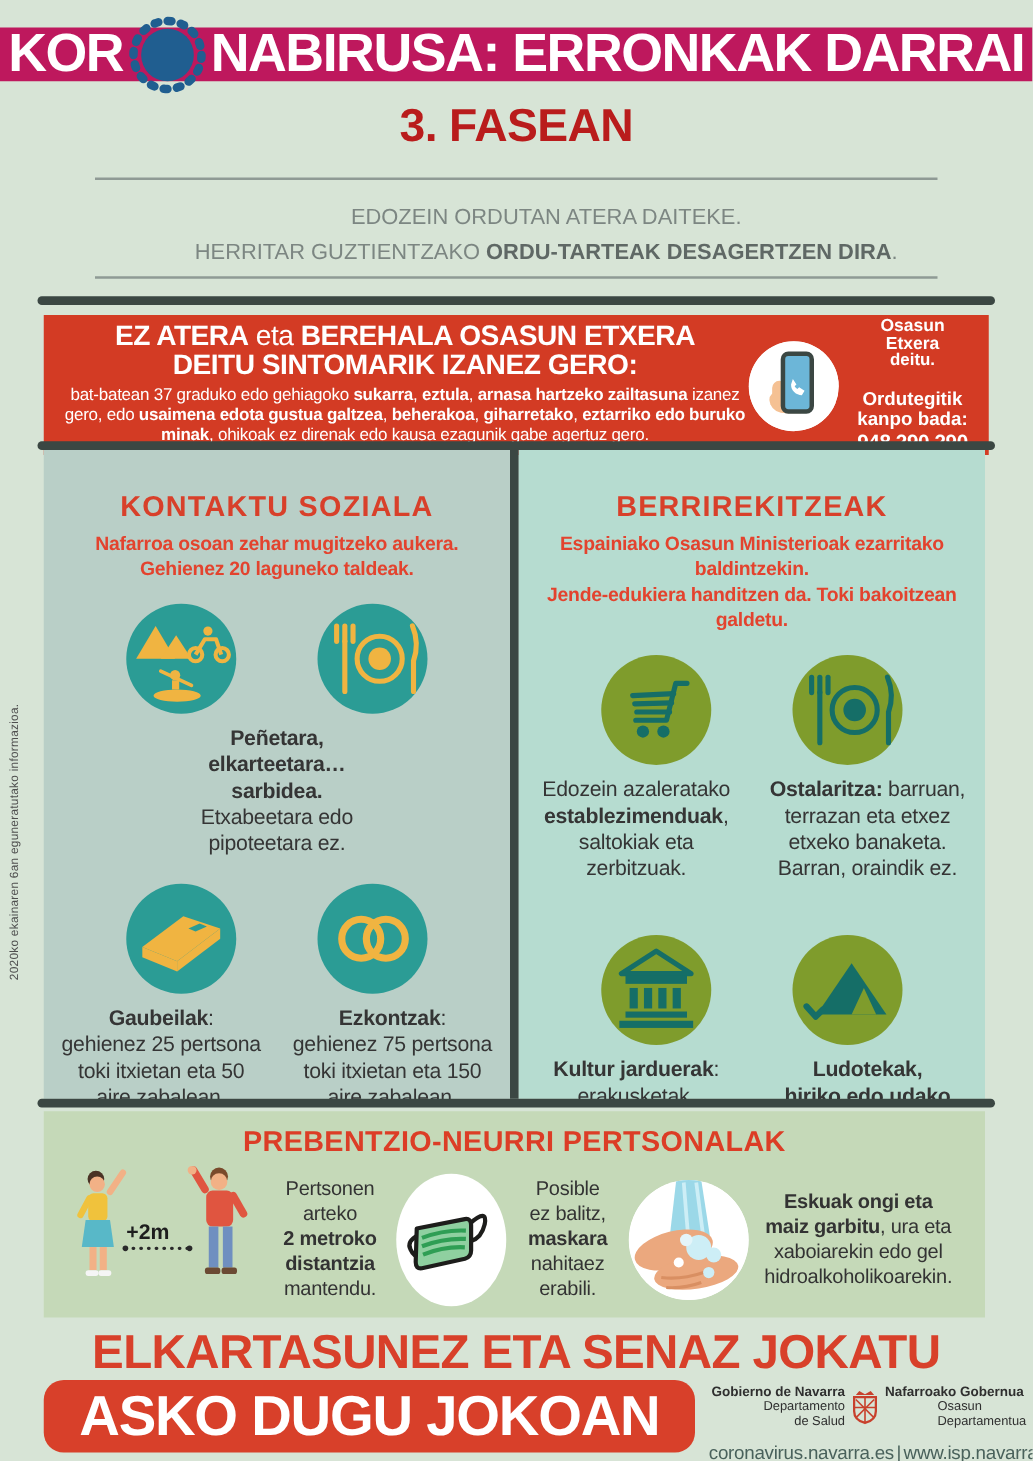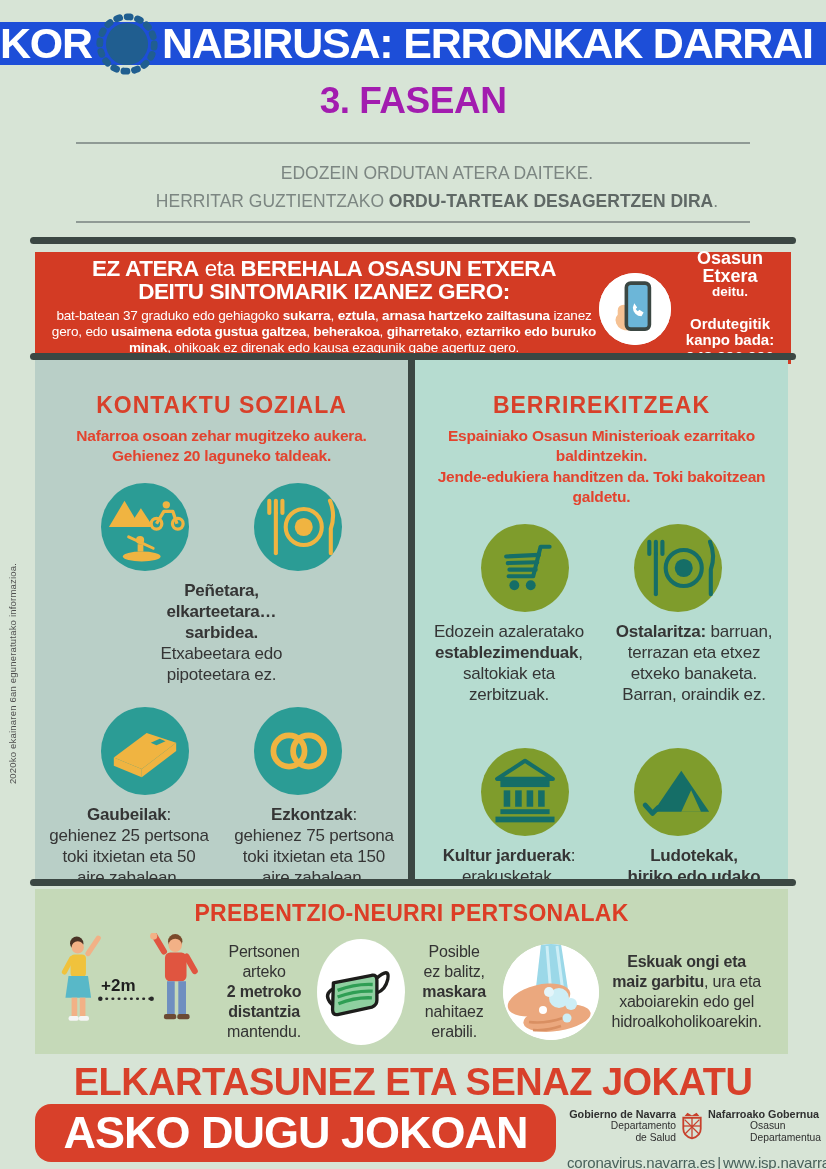--- a/index.html
+++ b/index.html
@@ -5,26 +5,26 @@
   html,body{margin:0;padding:0;}
   body{width:826px;height:1169px;position:relative;overflow:hidden;
        background:#d7e4d6;font-family:"Liberation Sans",sans-serif;}
   b{font-weight:bold;}
 
   
   .side-note{position:absolute;left:-148px;top:668px;width:320px;text-align:center;
     transform:rotate(-90deg);font-size:9.5px;color:#4e4e4e;letter-spacing:0.2px;}
 
   
-  .top-band{position:absolute;top:22px;left:0;width:826px;height:43px;background:#1d4ed8;
-    display:flex;align-items:center;justify-content:flex-start;overflow:visible;white-space:nowrap;}
+  .top-band{position:absolute;top:22px;left:0;width:826px;height:43px;background:#be185d;
+    display:flex;align-items:center;justify-content:center;overflow:visible;white-space:nowrap;}
   .band-text{color:#fff;font-weight:bold;font-size:43px;letter-spacing:-1.2px;line-height:1;}
   .virus{width:68px;height:68px;flex:0 0 auto;margin:0 1px;}
 
-  .phase{position:absolute;top:80px;width:100%;text-align:center;color:#a21caf;
+  .phase{position:absolute;top:80px;width:100%;text-align:center;color:#b91c1c;
     font-weight:bold;font-size:37px;letter-spacing:-0.5px;}
 
   .rule{position:absolute;left:76px;width:674px;height:2px;background:#8f9a95;}
   .rule-1{top:142px;} .rule-2{top:221px;}
   .intro{position:absolute;top:159px;width:100%;text-align:center;font-size:17.5px;
     line-height:1.62;color:#7c8682;padding-left:24px;}
   .intro b{color:#5f6865;}
 
   .bar{position:absolute;left:30px;width:766px;height:7px;border-radius:3.5px;background:#3b4743;}
   .bar-top{top:237px;} .bar-mid{top:353px;} .bar-bottom{top:879px;}
@@ -33,21 +33,21 @@
   .alert{position:absolute;left:35px;top:252px;width:756px;height:112px;background:#d33b24;
     box-sizing:border-box;display:flex;padding:5px 8px 4px 14px;color:#fff;}
   .alert-main{flex:1;text-align:center;min-width:0;}
   .alert-title{font-size:22.5px;font-weight:normal;line-height:1.04;letter-spacing:-0.4px;}
   .alert-title b{letter-spacing:-0.4px;}
   .alert-body{margin:4px 0 0;font-size:13.6px;line-height:1.2;letter-spacing:-0.2px;}
   .alert-call{width:184px;flex:0 0 auto;display:flex;align-items:center;gap:6px;}
   .phone-circle{width:72px;height:72px;border-radius:50%;background:#fff;flex:0 0 auto;}
   .phone-circle svg{width:72px;height:72px;display:block;}
   .call-text{flex:1;text-align:center;font-weight:bold;color:#fff;}
-  .call-name{font-size:18px;line-height:1.0;}
+  .call-name{font-size:14px;line-height:1.0;}
   .call-action{font-size:13.5px;line-height:1.1;margin-bottom:16px;}
   .call-hours{font-size:15px;line-height:1.05;}
   .call-phone{font-size:16.5px;margin-top:1px;letter-spacing:-0.3px;}
 
   
   .columns{position:absolute;left:35px;top:360px;width:753px;height:519px;display:flex;}
   .panel{width:373px;box-sizing:border-box;padding-top:32px;}
   .panel-left{background:#b9cfc7;}
   .panel-right{background:#b6dcd0;}
   .col-divider{width:7px;background:#3b4743;}

